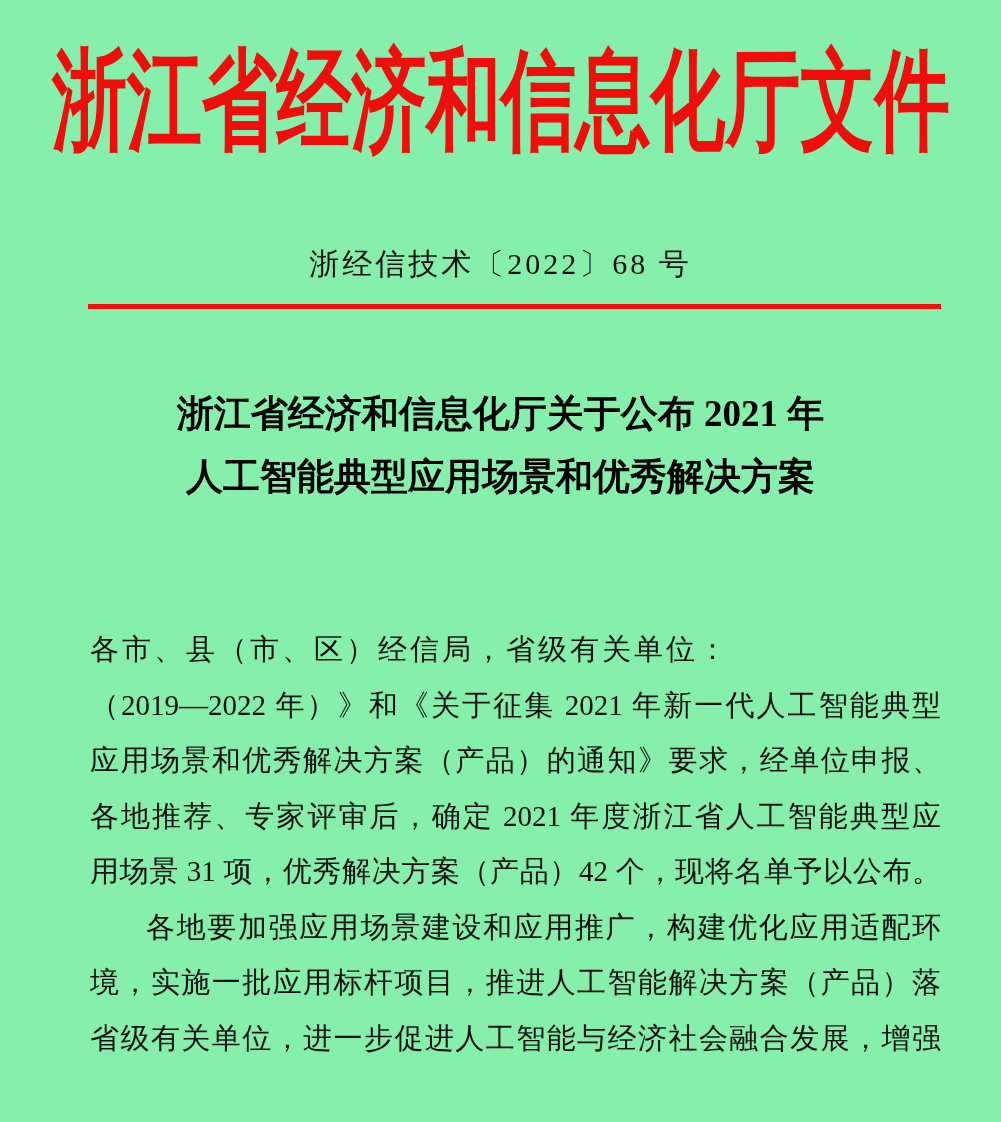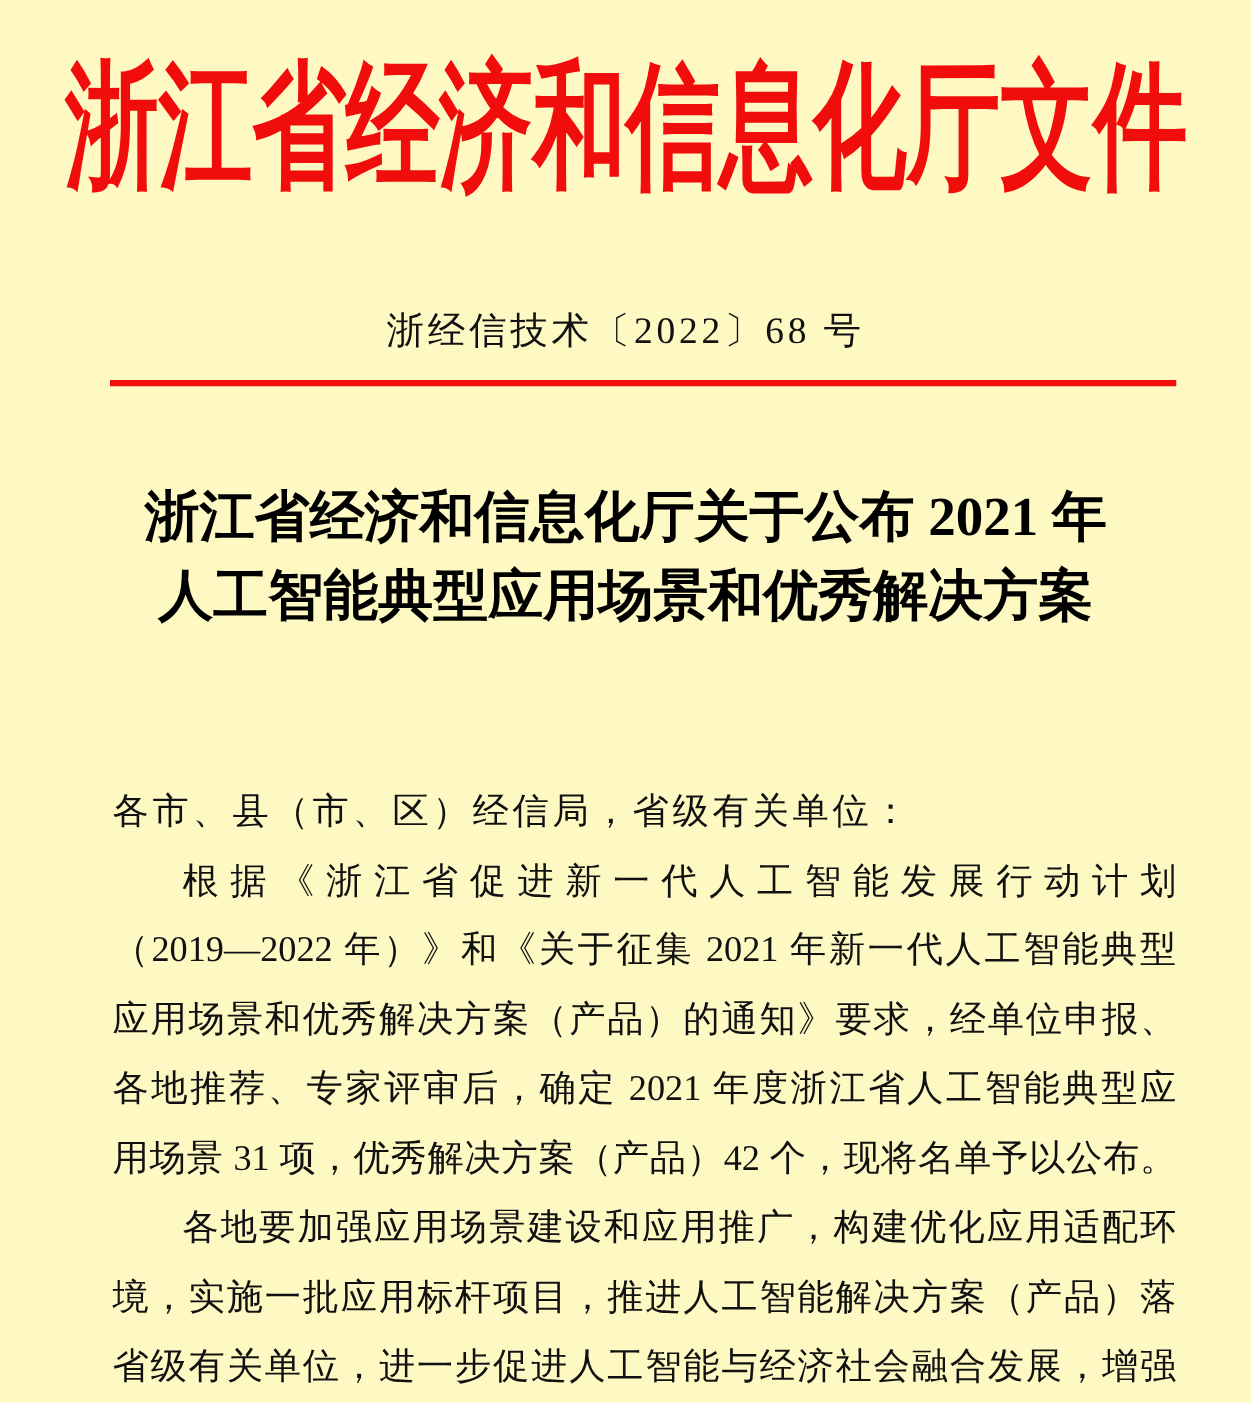--- a/index.html
+++ b/index.html
@@ -1,20 +1,20 @@
 <!DOCTYPE html>
 <html lang="zh" style="--accent: #f20d0d;"><head>
 <meta charset="utf-8">
 <style>
   html, body { margin: 0; padding: 0; background: #ffffff; }
   .page {
     position: relative;
     width: 1001px;
     height: 1122px;
-    background: #fef9c3;
+    background: #86efac;
     overflow: hidden;
     font-family: "Liberation Serif", serif;
     color: #111111;
   }
   
   .red-header {
     position: absolute;
     top: 44px;
     left: 50%;
     white-space: nowrap;
@@ -44,21 +44,21 @@
     height: 5px;
     background: var(--accent, #f20d0d);
   }
   .title {
     position: absolute;
     top: 382px;
     left: 0;
     width: 100%;
     text-align: center;
     font-weight: bold;
-    font-size: 44px;
+    font-size: 37px;
     line-height: 63px;
     color: #000000;
   }
   .body-text {
     position: absolute;
     top: 622px;
     left: 90px;
     right: 60px;
     font-size: 29px;
   }
@@ -86,21 +86,20 @@
 
   <div class="red-line"></div>
 
   <div class="title">
     <div>浙江省经济和信息化厅关于公布 2021 年</div>
     <div>人工智能典型应用场景和优秀解决方案</div>
   </div>
 
   <div class="body-text">
     <div class="line no-justify">各市、县（市、区）经信局，省级有关单位：</div>
-    <div class="line indent">根据《浙江省促进新一代人工智能发展行动计划</div>
     <div class="line">（2019—2022 年）》和《关于征集 2021 年新一代人工智能典型</div>
     <div class="line">应用场景和优秀解决方案（产品）的通知》要求，经单位申报、</div>
     <div class="line">各地推荐、专家评审后，确定 2021 年度浙江省人工智能典型应</div>
     <div class="line">用场景 31 项，优秀解决方案（产品）42 个，现将名单予以公布。</div>
     <div class="line indent">各地要加强应用场景建设和应用推广，构建优化应用适配环</div>
     <div class="line">境，实施一批应用标杆项目，推进人工智能解决方案（产品）落</div>
     <div class="line">省级有关单位，进一步促进人工智能与经济社会融合发展，增强</div>
   </div>
 
 </div>

